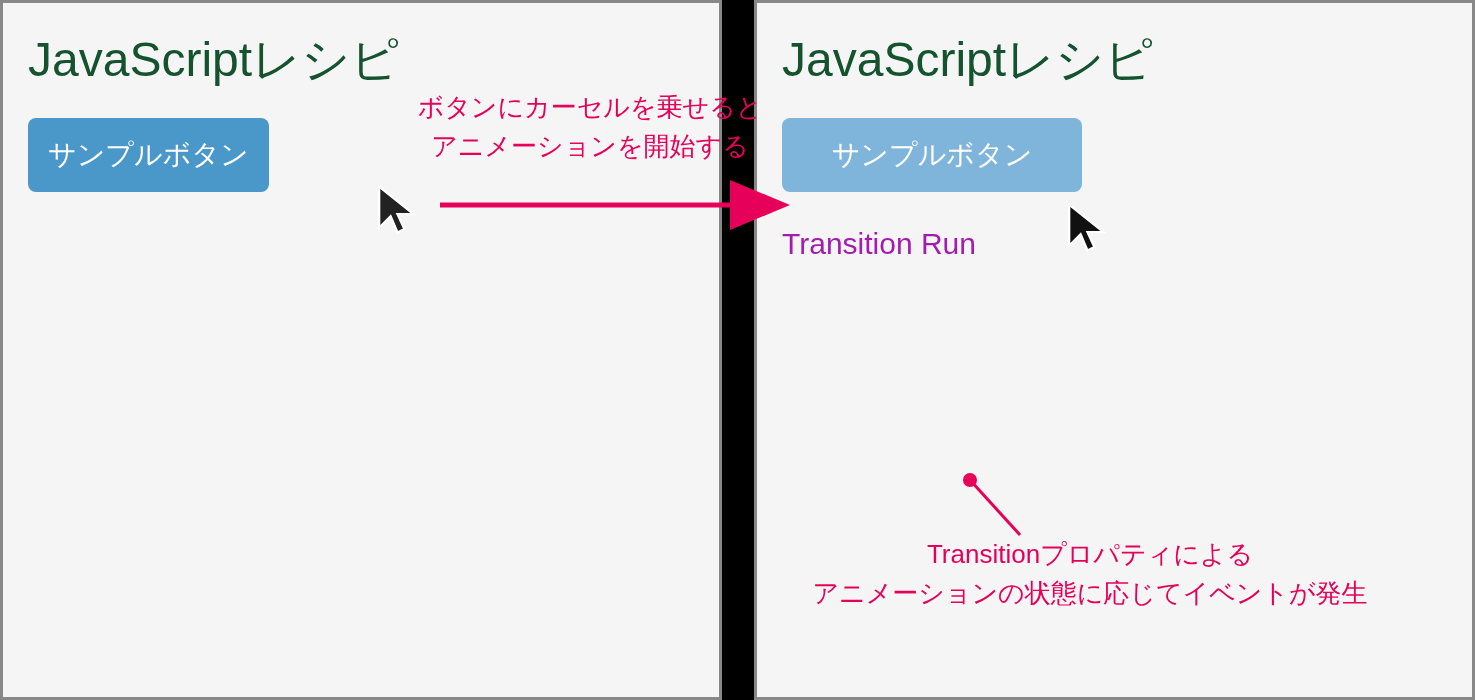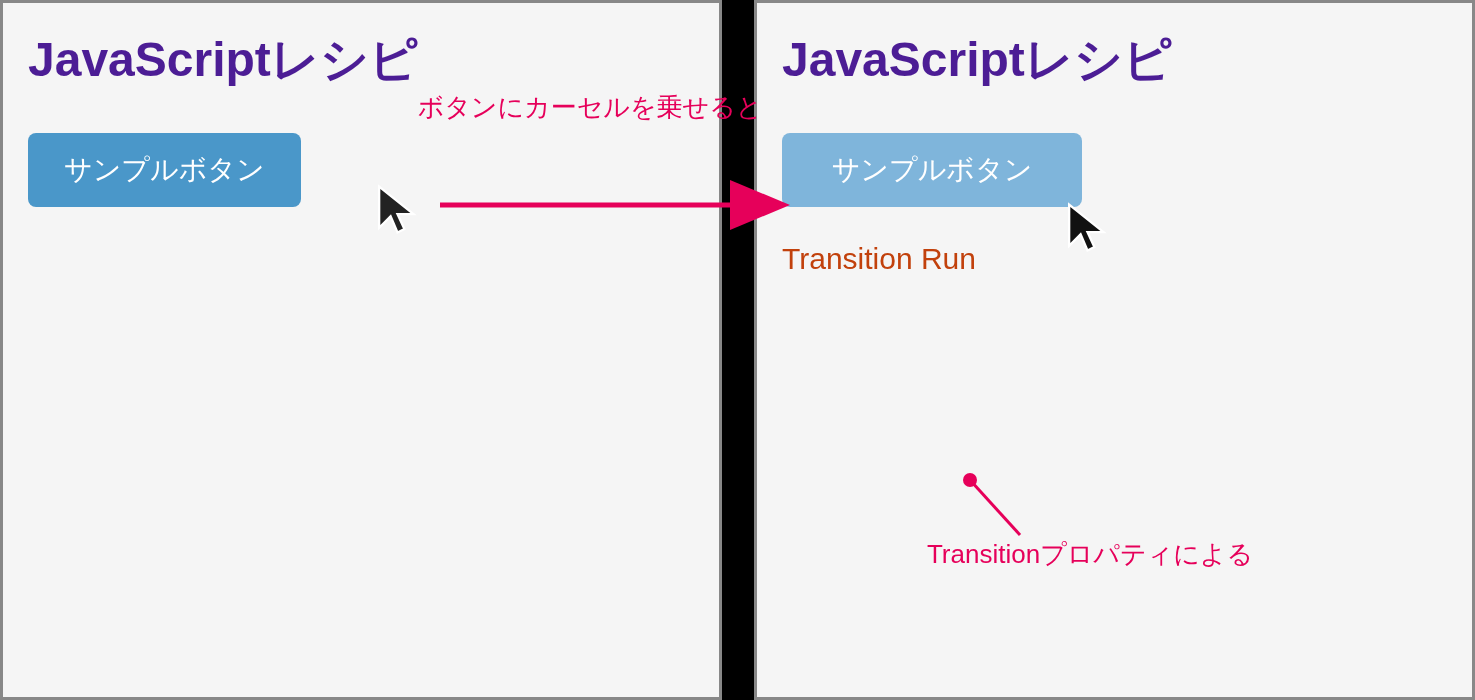--- a/index.html
+++ b/index.html
@@ -35,46 +35,46 @@
     .divider {
       position: absolute;
       left: 722px;
       top: 0;
       width: 32px;
       height: 700px;
       background: #000;
     }
     .page-title {
       font-size: 48px;
-      font-weight: 700;
-      color: #4c1d95;
-      margin-bottom: 41px;
+      font-weight: 400;
+      color: #14532d;
+      margin-bottom: 26px;
       letter-spacing: 0px;
     }
     .sample-button {
       display: inline-block;
       background: #4a97c9;
       color: #fff;
       font-size: 28px;
-      padding: 18px 36px;
+      padding: 18px 20px;
       border-radius: 8px;
       border: none;
       cursor: pointer;
     }
     .sample-button.hover {
       background: #7fb5db;
       min-width: 300px;
       text-align: center;
     }
     .log-list {
       margin-top: 35px;
     }
     .log-item {
       font-size: 30px;
-      color: #c2410c;
+      color: #a21caf;
       margin-bottom: 30px;
       font-weight: 400;
     }
     .annotation {
       position: absolute;
       color: #e6005a;
       font-size: 26px;
       text-align: center;
       line-height: 1.5;
       font-weight: 400;
@@ -124,20 +124,21 @@
 <div class="panel panel-right">
   <h1 class="page-title">JavaScriptレシピ</h1>
   <button class="sample-button hover">サンプルボタン</button>
   <div class="log-list">
     <div class="log-item">Transition Run</div>
   </div>
 </div>
 
 <div class="annotation annotation-top">
   <div>ボタンにカーセルを乗せると</div>
+  <div>アニメーションを開始する</div>
 </div>
 
 <svg class="arrow-svg" width="360" height="50">
   <defs>
     <marker id="arrowhead" markerWidth="12" markerHeight="10" refX="10" refY="5" orient="auto">
       <polygon points="0 0, 12 5, 0 10" fill="#e6005a"></polygon>
     </marker>
   </defs>
   <line x1="0" y1="25" x2="340" y2="25" stroke="#e6005a" stroke-width="5" marker-end="url(#arrowhead)"></line>
 </svg>
@@ -150,13 +151,14 @@
   <path d="M4 2 L4 20 L9 15 L12 22 L15 20.5 L12 14 L19 14 Z" fill="#111" stroke="#fff" stroke-width="1"></path>
 </svg>
 
 <svg class="callout-line" width="80" height="70">
   <circle cx="10" cy="10" r="7" fill="#e6005a"></circle>
   <line x1="10" y1="10" x2="60" y2="65" stroke="#e6005a" stroke-width="3"></line>
 </svg>
 
 <div class="annotation annotation-bottom">
   <div>Transitionプロパティによる</div>
+  <div>アニメーションの状態に応じてイベントが発生</div>
 </div>
 
 </body></html>

